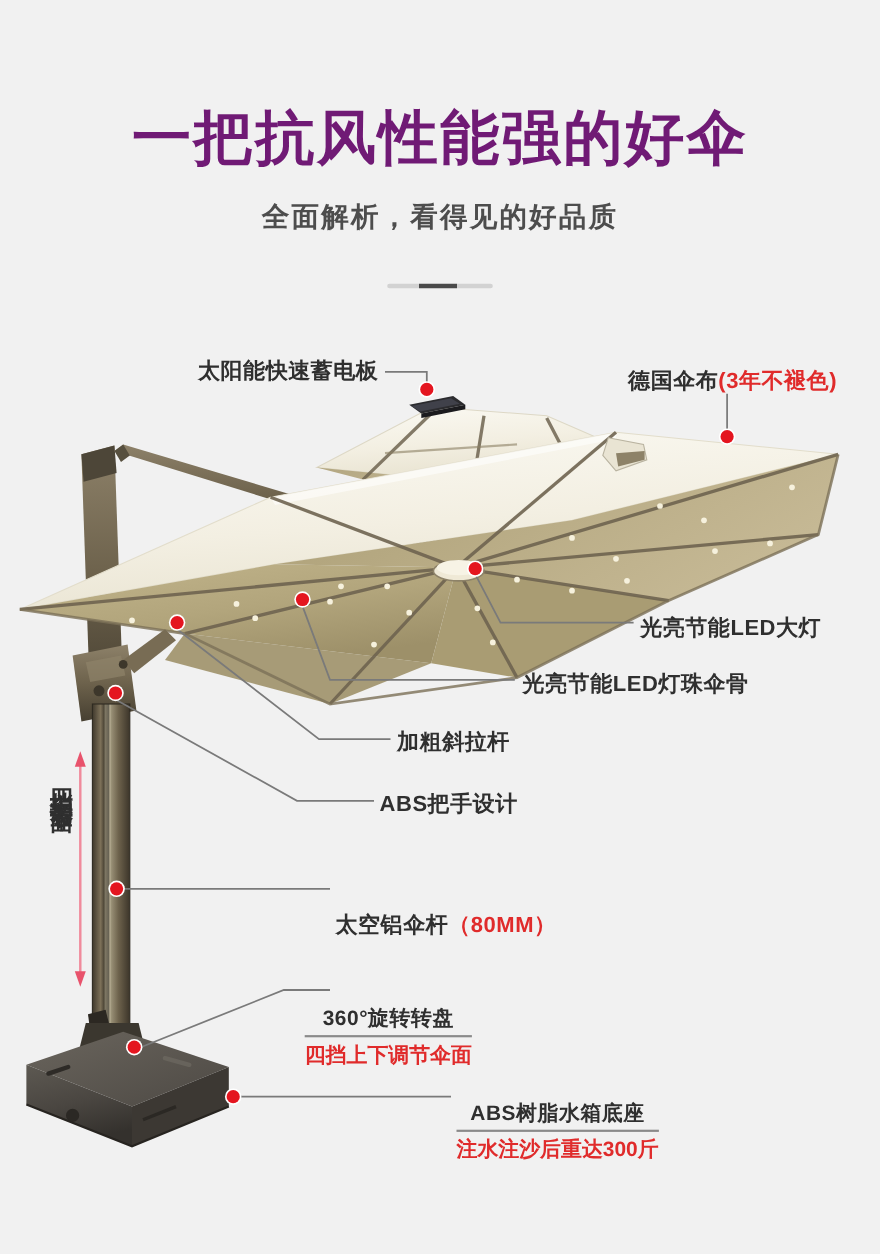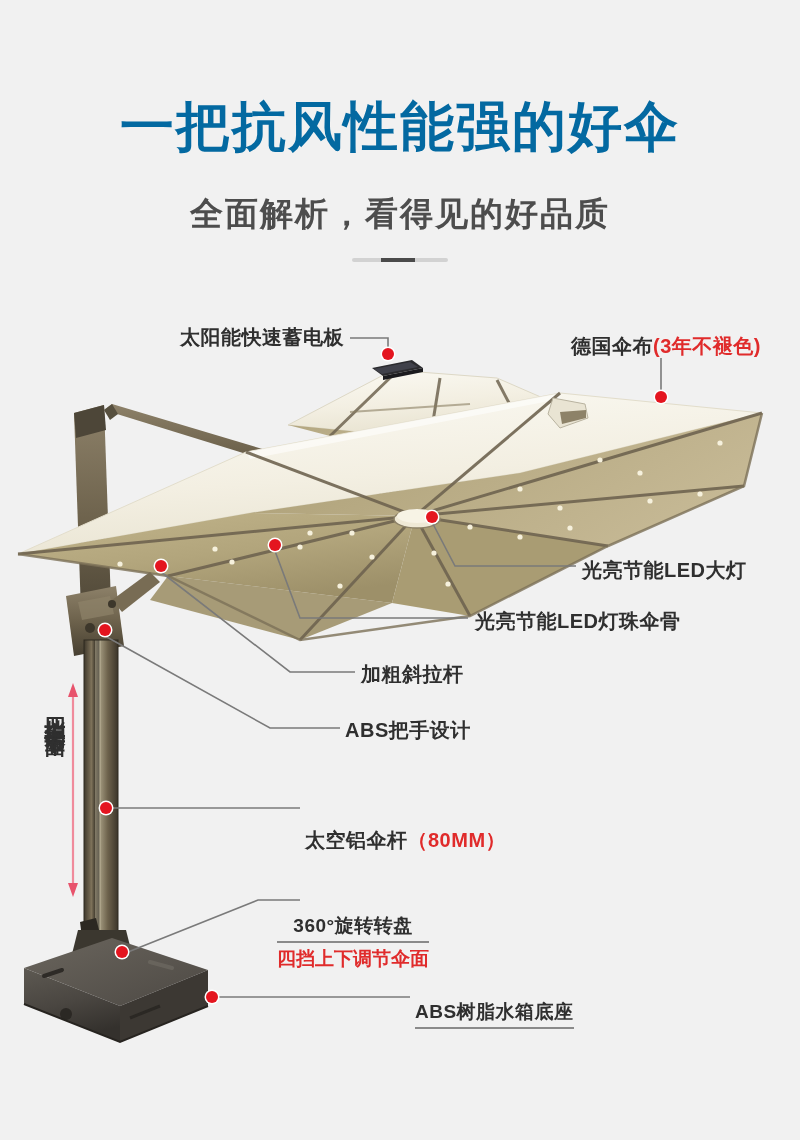--- a/index.html
+++ b/index.html
@@ -25,27 +25,27 @@
     top: 0;
     width: 800px;
     text-align: center;
   }
   #main-title {
     margin: 0;
     padding-top: 96px;
     font-size: 54px;
     line-height: 1.12;
     font-weight: bold;
-    color: #0369a1;
+    color: #701a75;
     letter-spacing: 2px;
   }
   #sub-title {
-    margin: 12px;
+    margin: 0;
     padding-top: 24px;
-    font-size: 33px;
+    font-size: 25px;
     font-weight: bold;
     color: #4d4d4d;
     letter-spacing: 2px;
   }
   #divider {
     position: absolute;
     left: 352px;
     top: 258px;
     width: 96px;
     height: 4px;
@@ -363,17 +363,18 @@
     <span>太空铝伞杆</span><span class="hl">（80MM）</span>
   </div>
 
   <div class="label two-line" id="lbl-rotate">
     <span class="line1">360°旋转转盘</span>
     <span class="line2">四挡上下调节伞面</span>
   </div>
 
   <div class="label two-line" id="lbl-base">
     <span class="line1">ABS树脂水箱底座</span>
+    <span class="line2">注水注沙后重达300斤</span>
   </div>
 
   <div id="lbl-adjust">四挡上下调节伞面</div>
 
 </div>
 
 </body></html>

